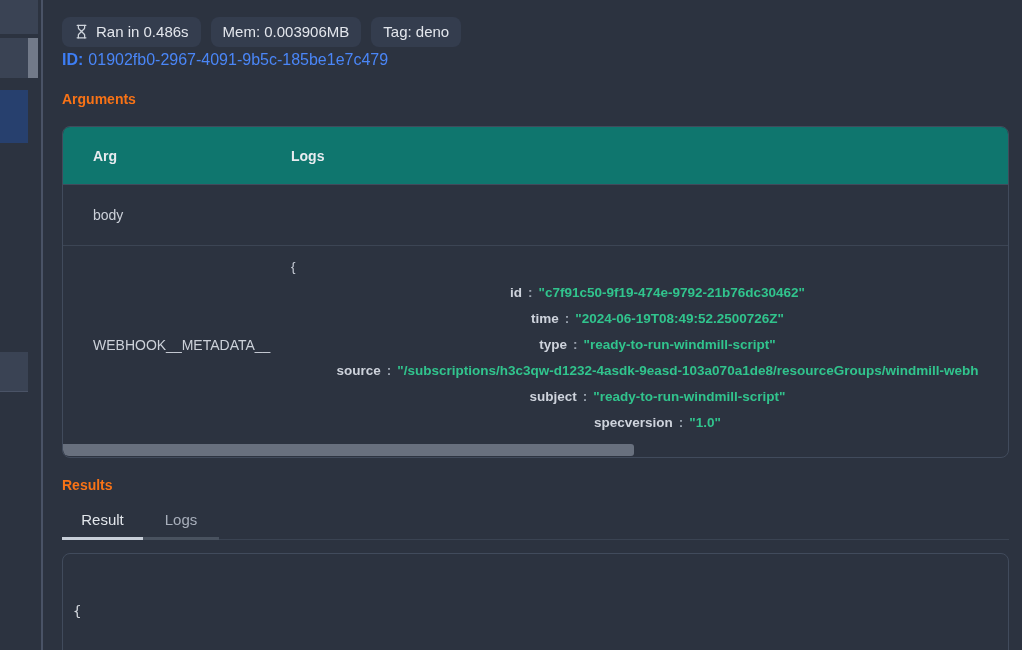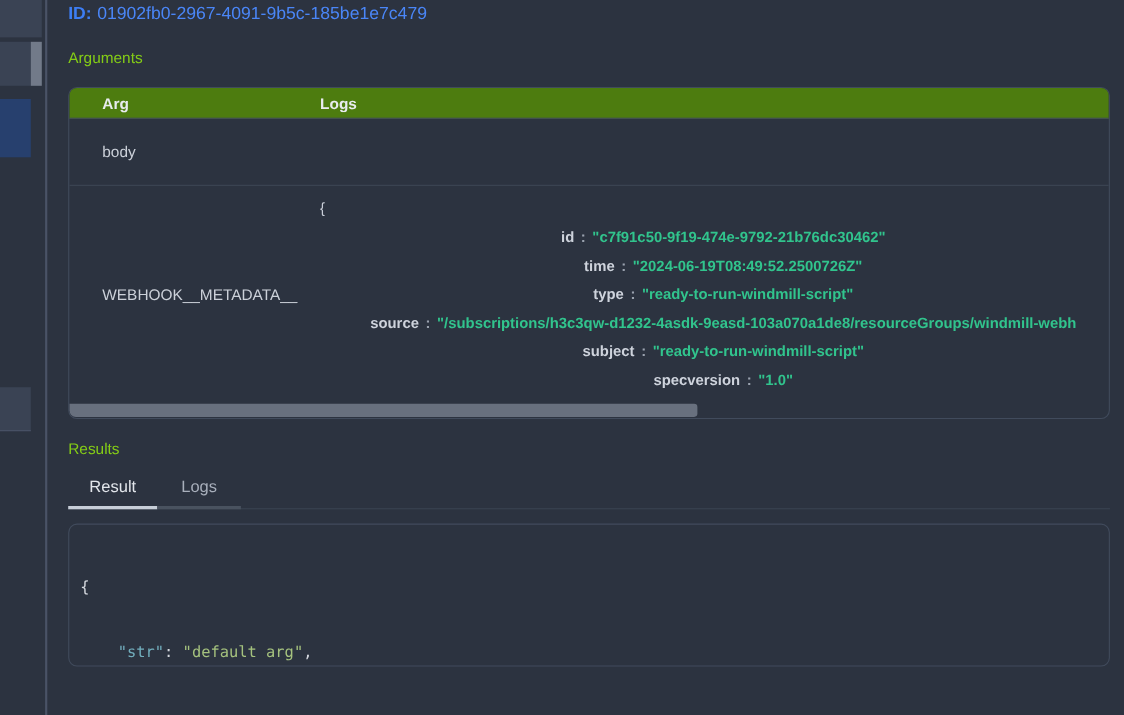--- a/index.html
+++ b/index.html
@@ -39,31 +39,31 @@
     white-space: nowrap;
   }
   .badge svg { display: block; }
 
   
   .id-line { margin-top: 4px; font-size: 16px; }
   .id-label { color: #3d7ef5; font-weight: bold; }
   .id-value { color: #4a86f7; text-decoration: none; margin-left: 5px; }
 
   
-  .section-title { margin-top: 22px; font-size: 14px; font-weight: normal; color: #84cc16; }
+  .section-title { margin-top: 22px; font-size: 14px; font-weight: bold; color: #f97316; }
   .section-title.results { margin-top: 19px; }
 
   
   .arg-table {
     margin-top: 19px; width: 947px;
     border: 1px solid #414b5c; border-radius: 8px;
     overflow: hidden; position: relative;
   }
   .t-row { display: flex; width: 100%; }
-  .t-head { background: #4d7c0f; height: 28px; align-items: center; border-bottom: 1px solid #414b5c; justify-content: center; }
+  .t-head { background: #0f766e; height: 58px; align-items: center; border-bottom: 1px solid #414b5c; justify-content: center; }
   .t-head .c1, .t-head .c2 { font-size: 14px; font-weight: bold; color: #e8ebef; }
   .c1 { width: 228px; flex: none; padding-left: 30px; }
   .c2 { flex: 1; min-width: 0; overflow: hidden; }
   .t-body-row { height: 61px; align-items: center; border-bottom: 1px solid #3c4554; }
   .arg-name { font-size: 14px; color: #ccd1d9; }
   .null-value { font-size: 14px; color: #959da9; }
   .t-webhook-row { height: 198px; align-items: center; }
   .t-webhook-row .c1 { align-self: center; }
 
   
@@ -108,20 +108,35 @@
 <div class="sidebar">
   <div class="sb-block-top"></div>
   <div class="sb-block-a"></div>
   <div class="sb-scroll-thumb"></div>
   <div class="sb-block-blue"></div>
   <div class="sb-block-b"></div>
 </div>
 
 <div class="main">
 
+  <div class="badge-row">
+    <span class="badge">
+      <span>
+        <svg width="15" height="15" viewBox="0 0 24 24" fill="none" stroke="#cdd3db" stroke-width="2" stroke-linecap="round" stroke-linejoin="round">
+          <path d="M5 22h14"></path>
+            <path d="M5 2h14"></path>
+          <path d="M17 22v-4.172a2 2 0 0 0-.586-1.414L12 12l-4.414 4.414A2 2 0 0 0 7 17.828V22"></path>
+          <path d="M7 2v4.172a2 2 0 0 0 .586 1.414L12 12l4.414-4.414A2 2 0 0 0 17 6.172V2"></path>
+        </svg>
+      </span>
+      <span>Ran in 0.486s</span>
+    </span>
+    <span class="badge">Mem: 0.003906MB</span>
+    <span class="badge">Tag: deno</span>
+  </div>
 
   <div class="id-line">
     <span class="id-label">ID:</span><a class="id-value" href="#">01902fb0-2967-4091-9b5c-185be1e7c479</a>
   </div>
 
   <div class="section-title">Arguments</div>
 
   <div class="arg-table">
     <div class="t-row t-head">
       <div class="c1">Arg</div>

